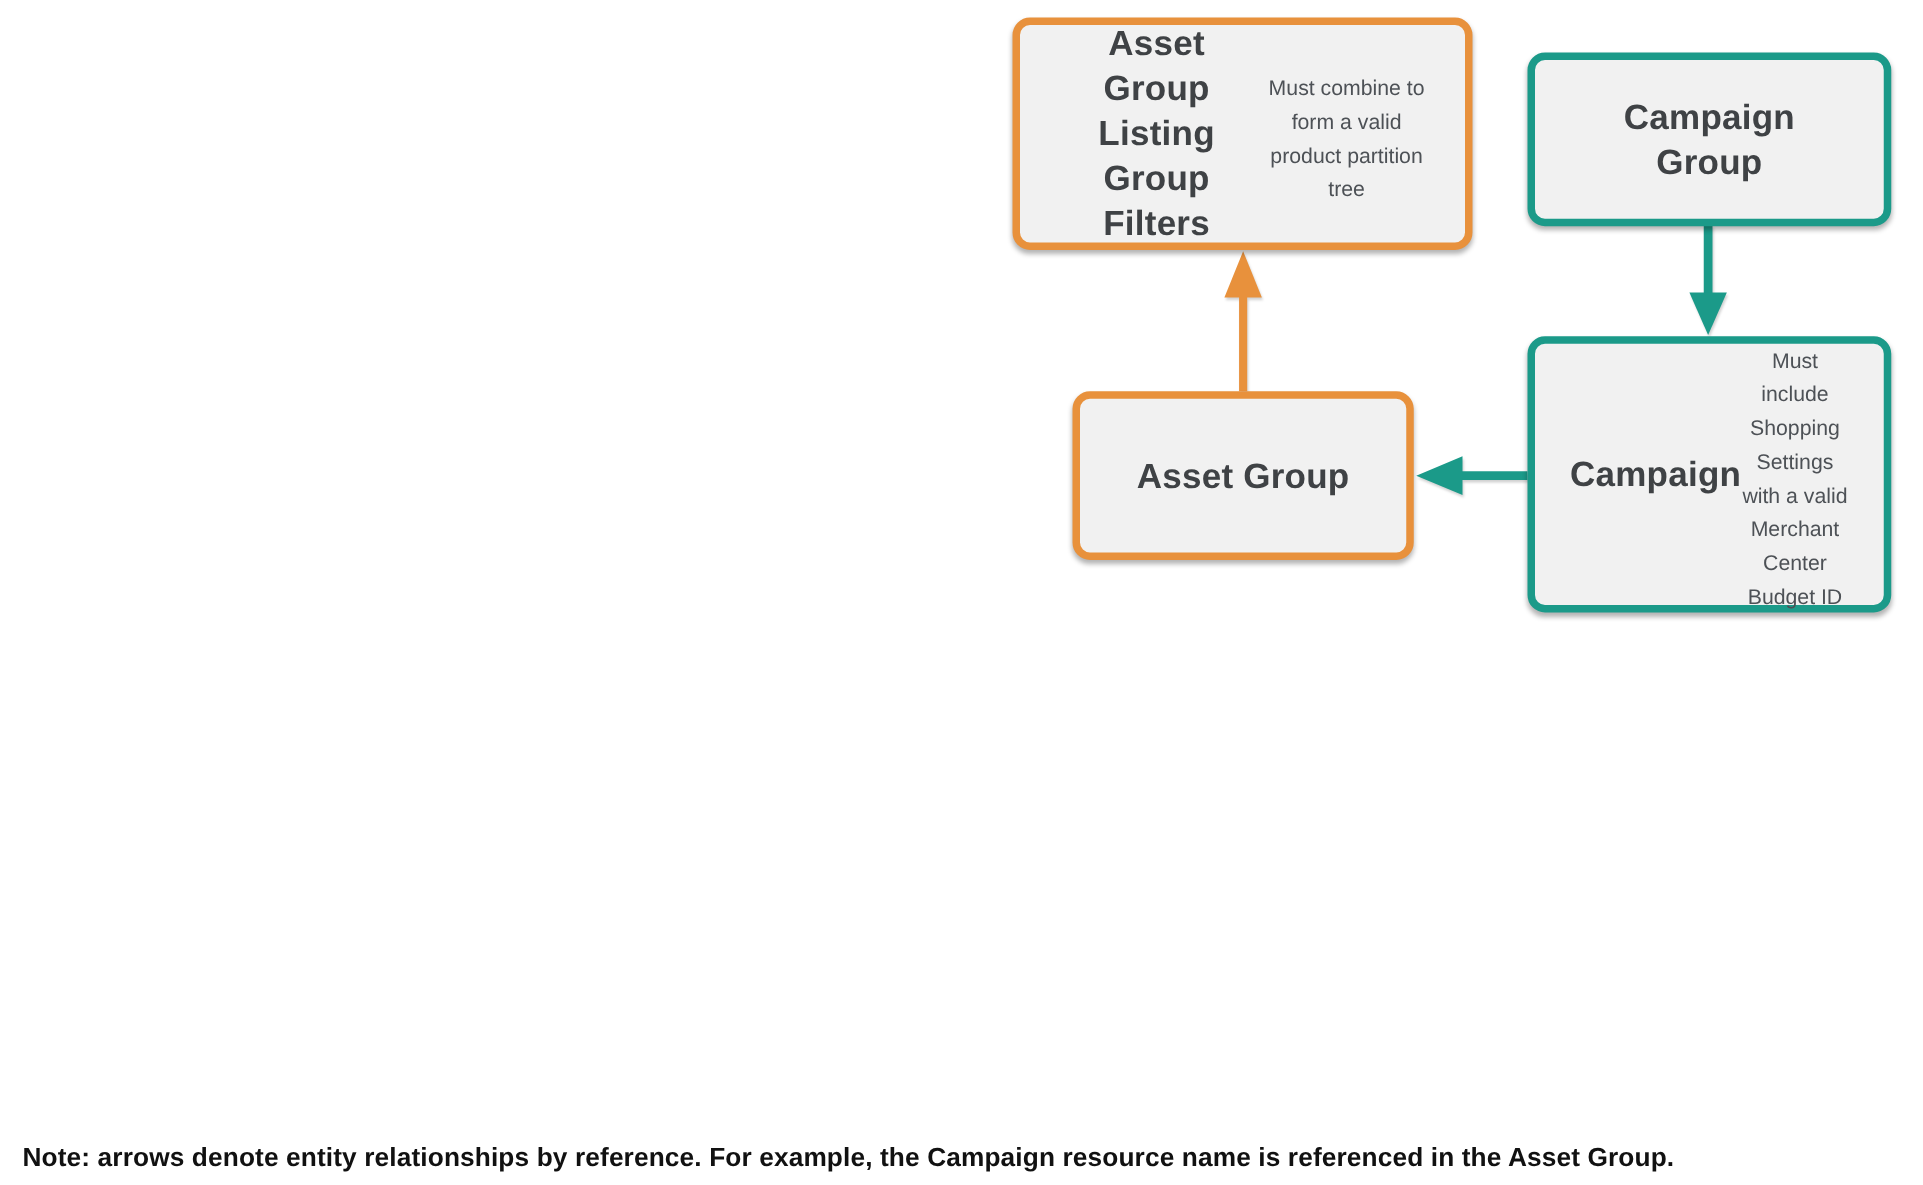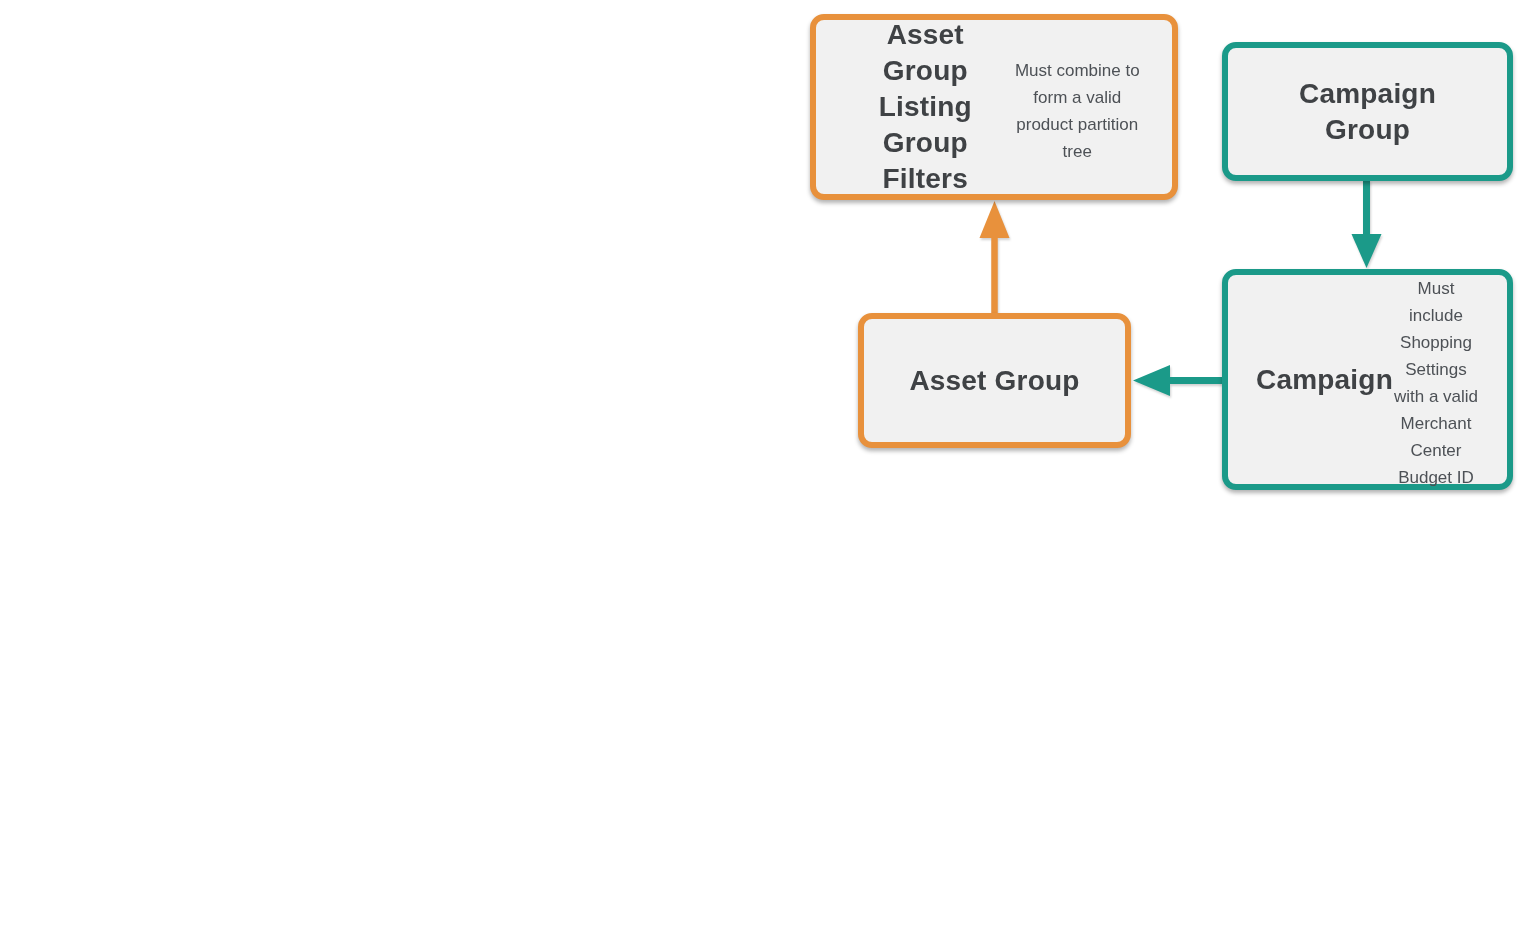--- a/index.html
+++ b/index.html
@@ -103,14 +103,15 @@
 
   <div class="node teal pad-campaign" style="left:1222px; top:269px; width:291px; height:221px;">
     <div class="node-title">Campaign</div>
     <div class="node-subtitle">Must include Shopping Settings with a valid Merchant Center Budget ID</div>
   </div>
 
   <div class="node orange pad-assetgrp" style="left:858px; top:313px; width:273px; height:135px;">
     <div class="node-title">Asset Group</div>
   </div>
 
+  <p class="note">Note: arrows denote entity relationships by reference. For example, the Campaign resource name is referenced in the Asset Group.</p>
 
 </div>
 
 </body></html>

